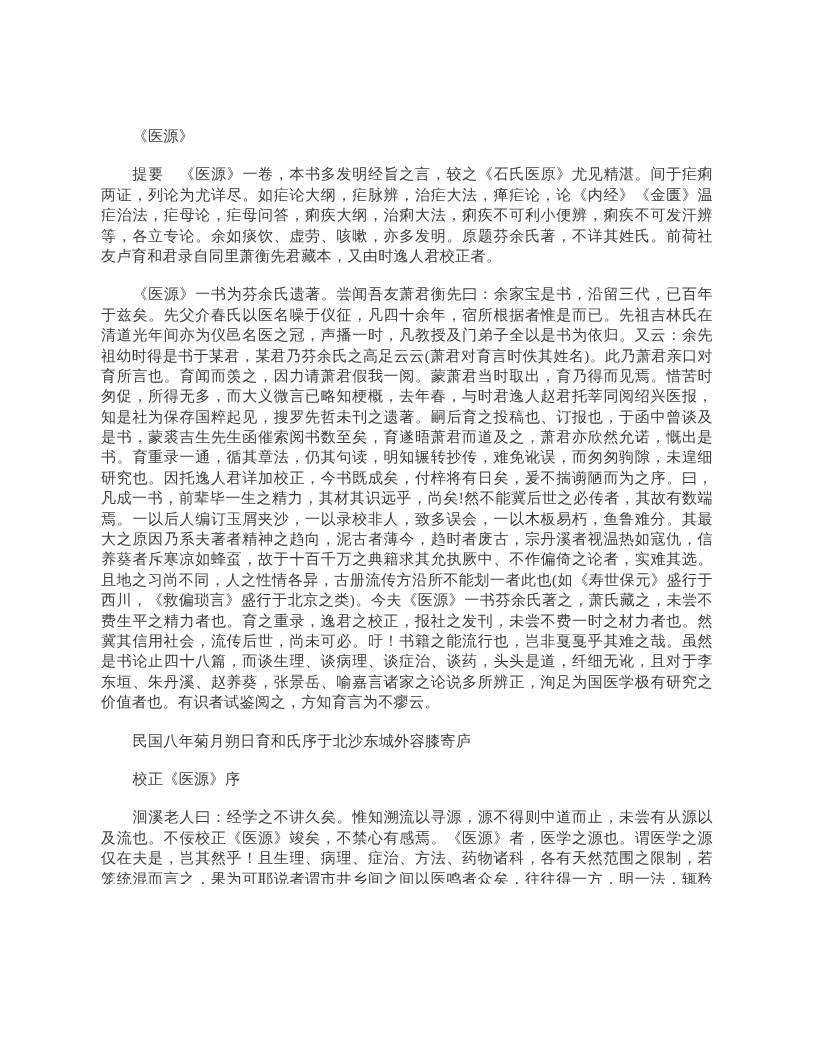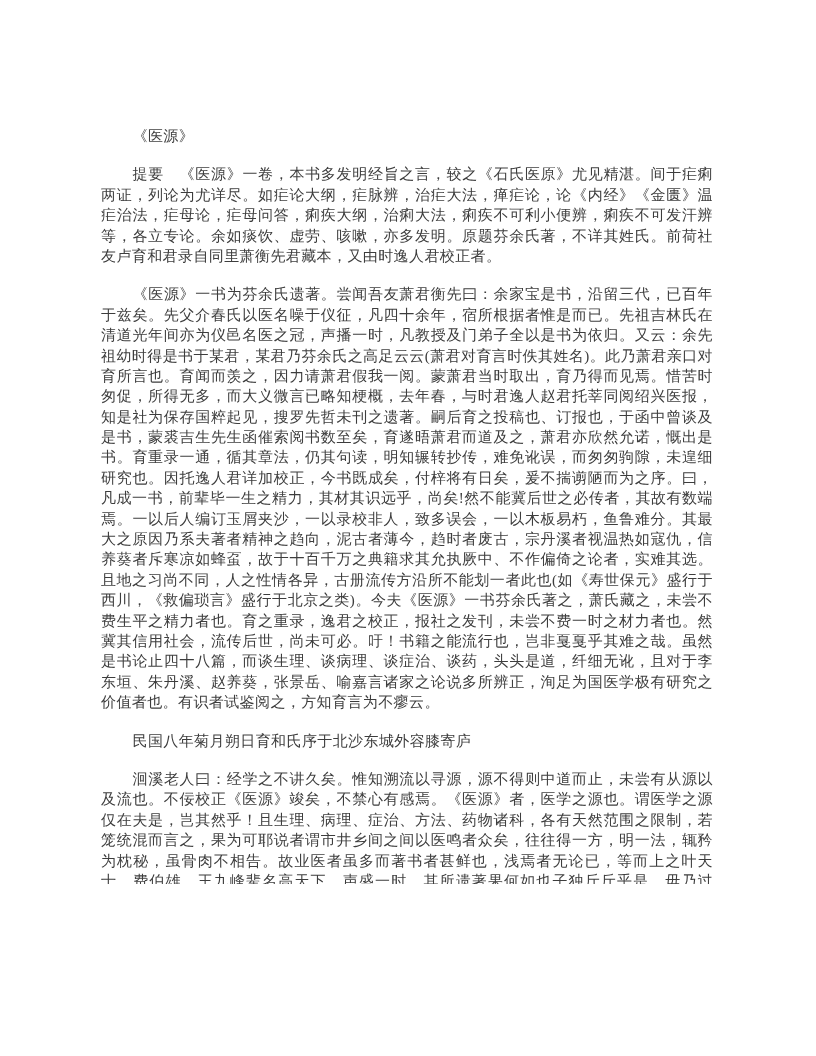--- a/index.html
+++ b/index.html
@@ -48,17 +48,18 @@
 
     <div class="heading">《医源》</div>
 
     <p class="para">提要　《医源》一卷，本书多发明经旨之言，较之《石氏医原》尤见精湛。间于疟痢两证，列论为尤详尽。如疟论大纲，疟脉辨，治疟大法，瘅疟论，论《内经》《金匮》温疟治法，疟母论，疟母问答，痢疾大纲，治痢大法，痢疾不可利小便辨，痢疾不可发汗辨等，各立专论。余如痰饮、虚劳、咳嗽，亦多发明。原题芬余氏著，不详其姓氏。前荷社友卢育和君录自同里萧衡先君藏本，又由时逸人君校正者。</p>
 
 
     <p class="para">《医源》一书为芬余氏遗著。尝闻吾友萧君衡先曰：余家宝是书，沿留三代，已百年于兹矣。先父介春氏以医名噪于仪征，凡四十余年，宿所根据者惟是而已。先祖吉林氏在清道光年间亦为仪邑名医之冠，声播一时，凡教授及门弟子全以是书为依归。又云：余先祖幼时得是书于某君，某君乃芬余氏之高足云云(萧君对育言时佚其姓名)。此乃萧君亲口对育所言也。育闻而羡之，因力请萧君假我一阅。蒙萧君当时取出，育乃得而见焉。惜苦时匆促，所得无多，而大义微言已略知梗概，去年春，与时君逸人赵君托莘同阅绍兴医报，知是社为保存国粹起见，搜罗先哲未刊之遗著。嗣后育之投稿也、订报也，于函中曾谈及是书，蒙裘吉生先生函催索阅书数至矣，育遂晤萧君而道及之，萧君亦欣然允诺，慨出是书。育重录一通，循其章法，仍其句读，明知辗转抄传，难免讹误，而匆匆驹隙，未遑细研究也。因托逸人君详加校正，今书既成矣，付梓将有日矣，爰不揣谫陋而为之序。曰，凡成一书，前辈毕一生之精力，其材其识远乎，尚矣!然不能冀后世之必传者，其故有数端焉。一以后人编订玉屑夹沙，一以录校非人，致多误会，一以木板易朽，鱼鲁难分。其最大之原因乃系夫著者精神之趋向，泥古者薄今，趋时者废古，宗丹溪者视温热如寇仇，信养葵者斥寒凉如蜂虿，故于十百千万之典籍求其允执厥中、不作偏倚之论者，实难其选。且地之习尚不同，人之性情各异，古册流传方沿所不能划一者此也(如《寿世保元》盛行于西川，《救偏琐言》盛行于北京之类)。今夫《医源》一书芬余氏著之，萧氏藏之，未尝不费生平之精力者也。育之重录，逸君之校正，报社之发刊，未尝不费一时之材力者也。然冀其信用社会，流传后世，尚未可必。吁！书籍之能流行也，岂非戛戛乎其难之哉。虽然是书论止四十八篇，而谈生理、谈病理、谈症治、谈药，头头是道，纤细无讹，且对于李东垣、朱丹溪、赵养葵，张景岳、喻嘉言诸家之论说多所辨正，洵足为国医学极有研究之价值者也。有识者试鉴阅之，方知育言为不瘳云。</p>
 
     <div class="sig">民国八年菊月朔日育和氏序于北沙东城外容膝寄庐</div>
 
+    <div class="heading">校正《医源》序</div>
 
     <p class="para">洄溪老人曰：经学之不讲久矣。惟知溯流以寻源，源不得则中道而止，未尝有从源以及流也。不佞校正《医源》竣矣，不禁心有感焉。《医源》者，医学之源也。谓医学之源仅在夫是，岂其然乎！且生理、病理、症治、方法、药物诸科，各有天然范围之限制，若笼统混而言之，果为可耶说者谓市井乡间之间以医鸣者众矣，往往得一方，明一法，辄矜为枕秘，虽骨肉不相告。故业医者虽多而著书者甚鲜也，浅焉者无论已，等而上之叶天士、费伯雄、王九峰辈名高天下，声盛一时，其所遗著果何如也子独斤斤乎是，毋乃过矣，不佞有感斯意，遂缺者补之，讹者正之，字句文义之间略为修饰之。若其立论初意，未尝稍有移易也。承育和君来命，重加编订，加以批按，不佞以俗务羁縻，未遑细辨，而自惭学识浅陋，故敬谢不敏。附述于此，以志愧疚，呜呼！吾国医学一种，为理想之医学也，哲学之医学也，故注重天时也，阴阳也，五行也，八卦也，所谓形上之道迥非形下之器也。然以讲气化，谈神志则可，若症治方药诸项而</p>
 
   </div>
 </div>
 
 </body></html>

